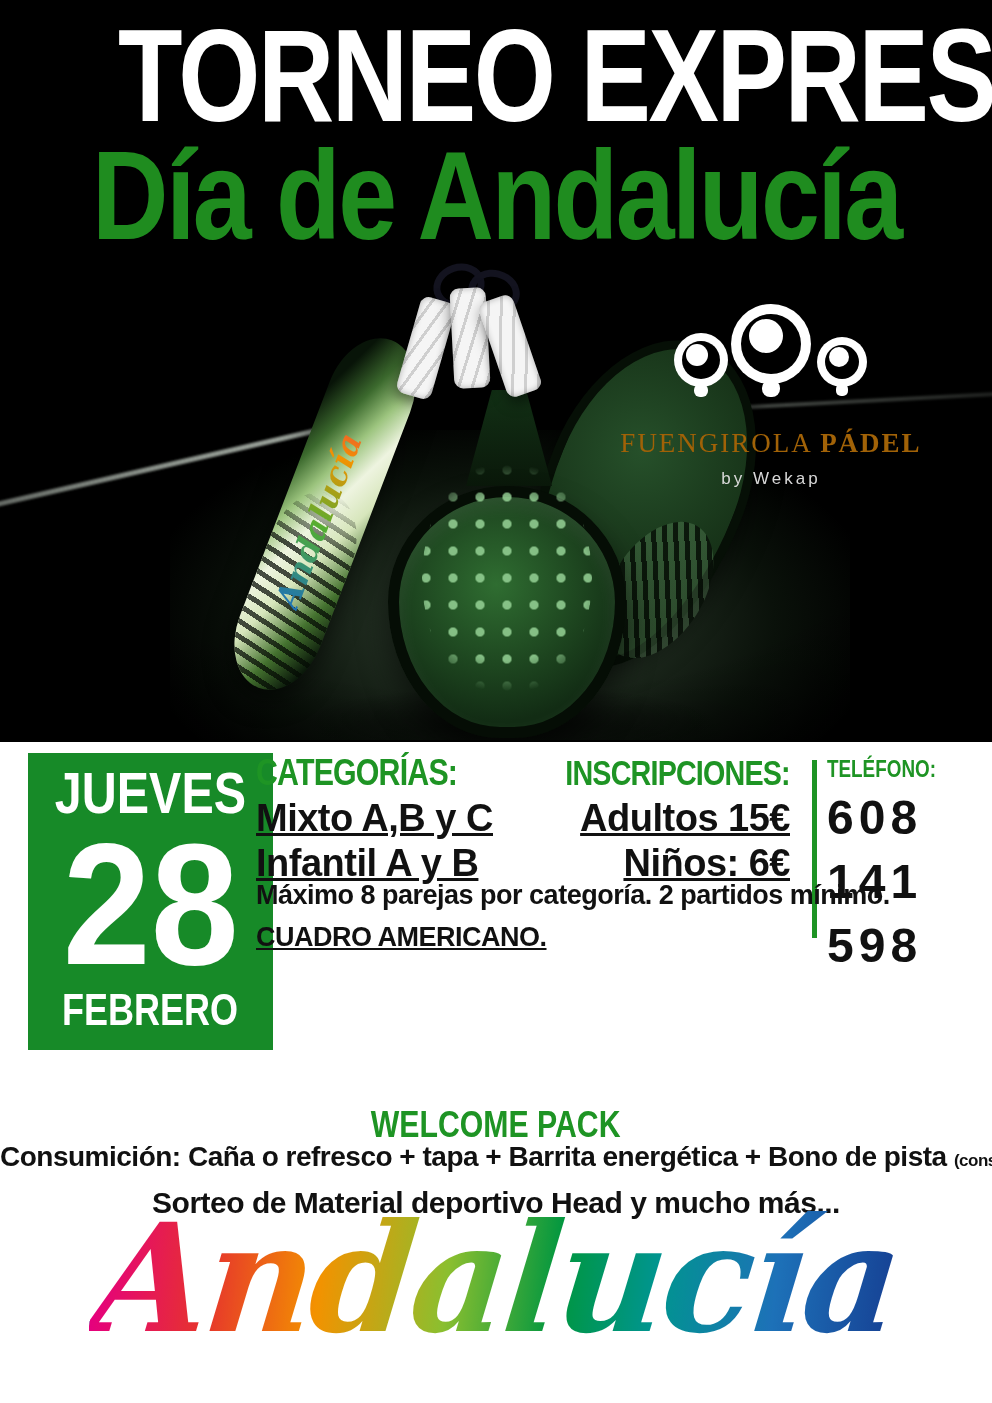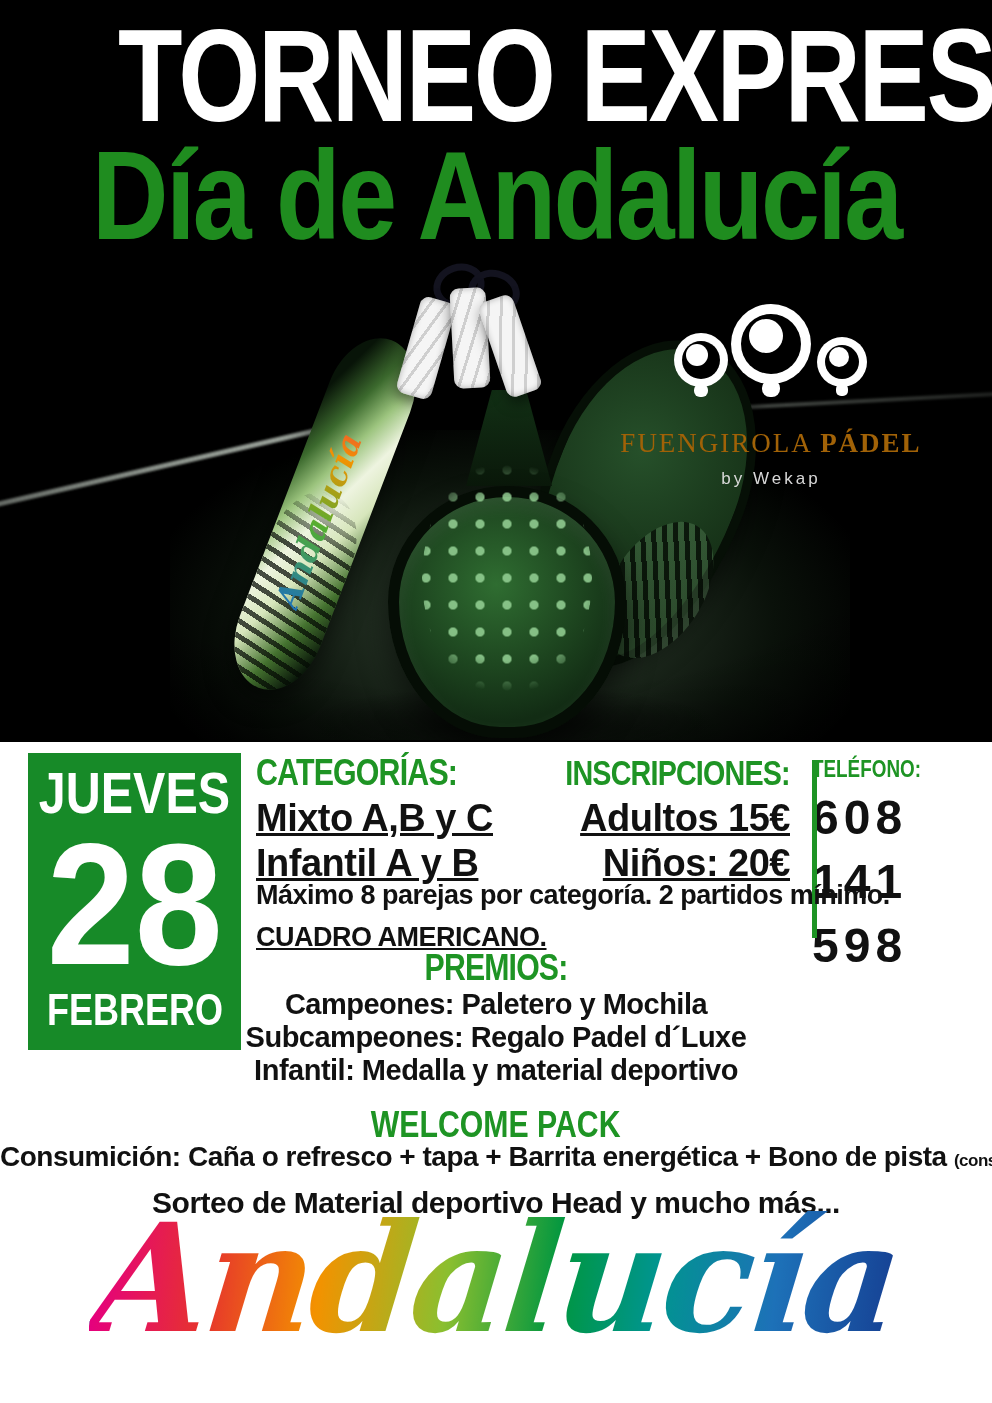--- a/index.html
+++ b/index.html
@@ -81,33 +81,33 @@
   .brand-name { margin-top:10px; color:#a16207; font-family:"Liberation Serif", serif;
     font-size:27px; letter-spacing:2px; white-space:nowrap; }
   .brand-name .bold { font-weight:bold; }
   .brand-by { margin-top:10px; color:#d8d8d8; font-size:17px; letter-spacing:3px; }
   
   .info { position:absolute; left:0; top:742px; width:992px; height:661px; background:#fff; }
   .green { color:#1e9424; }
   .cond-l { display:inline-block; transform:scaleX(.82); transform-origin:0 50%; }
   .cond-r { display:inline-block; transform:scaleX(.82); transform-origin:100% 50%; }
   .cond-c { display:inline-block; transform:scaleX(.84); transform-origin:50% 50%; }
-  .date-box { position:absolute; left:28px; top:11px; width:213px; height:297px; background:#178a28;
+  .date-box { position:absolute; left:28px; top:11px; width:245px; height:297px; background:#178a28;
     display:flex; flex-direction:column; align-items:center; justify-content:space-between;
     padding:12px 0 18px; color:#fff; font-weight:900; }
   .date-weekday { font-size:57px; line-height:1; display:inline-block; transform:scaleX(.85); white-space:nowrap; }
   .date-day { font-size:172px; line-height:.82; display:inline-block; transform:scaleX(.92); }
   .date-month { font-size:45px; line-height:1; display:inline-block; transform:scaleX(.80); white-space:nowrap; }
   .categories { position:absolute; left:256px; top:8px; }
   .sec-heading { font-size:37px; font-weight:900; letter-spacing:-1px; white-space:nowrap; }
   .cat-item, .insc-item { font-size:38px; font-weight:700; line-height:45px; letter-spacing:-.5px; white-space:nowrap;text-decoration:underline; }
   .categories .sec-heading { line-height:46px; }
   .inscriptions { position:absolute; right:202px; top:8px; text-align:right; }
   .inscriptions .sec-heading { font-size:35px; line-height:46px; }
-  .phone { position:absolute; left:812px; top:14px; }
+  .phone { position:absolute; left:812px; top:14px; padding-left:15px; }
   .phone::before { content:""; position:absolute; left:0; top:4px; width:5px; height:178px; background:#1e9424; }
   .phone-heading { font-size:23px; font-weight:900; white-space:nowrap; }
   .phone-digits { margin-top:6px; font-size:48px; font-weight:900; line-height:58px; letter-spacing:5px; color:#111; }
   .notes { position:absolute; left:256px; top:136px; }
   .note-line { font-size:27px; font-weight:700; line-height:34px; letter-spacing:-.5px; white-space:nowrap; }
   .note-line + .note-line { margin-top:8px;text-decoration:underline; }
   .prizes { position:absolute; left:0; top:206px; width:100%; text-align:center; }
   .prizes .sec-heading { font-size:36px; line-height:40px; }
   .prize-item { font-size:29px; font-weight:700; line-height:33px; letter-spacing:-.5px; white-space:nowrap; }
   .welcome { position:absolute; left:0; top:362px; width:100%; text-align:center;
@@ -202,41 +202,35 @@
 
     <div class="categories">
       <div><span class="sec-heading green cond-l">CATEGORÍAS:</span></div>
       <div class="cat-item">Mixto A,B y C</div>
       <div class="cat-item">Infantil A y B</div>
     </div>
 
     <div class="inscriptions">
       <div><span class="sec-heading green cond-r">INSCRIPCIONES:</span></div>
       <div class="insc-item">Adultos 15€</div>
-      <div class="insc-item">Niños: 20€</div>
+      <div class="insc-item">Niños: 6€</div>
     </div>
 
     <div class="phone">
       <div><span class="phone-heading green cond-l">TELÉFONO:</span></div>
       <div class="phone-digits">608</div>
       <div class="phone-digits">141</div>
       <div class="phone-digits">598</div>
     </div>
 
     <div class="notes">
       <div class="note-line">Máximo 8 parejas por categoría. 2 partidos mínimo.</div>
       <div class="note-line">CUADRO AMERICANO.</div>
     </div>
 
-    <div class="prizes">
-      <div><span class="sec-heading green cond-c">PREMIOS:</span></div>
-      <div class="prize-item">Campeones: Paletero y Mochila</div>
-      <div class="prize-item">Subcampeones: Regalo Padel d´Luxe</div>
-      <div class="prize-item">Infantil: Medalla y material deportivo</div>
-    </div>
 
     <div class="welcome">
       <span class="green cond-c">WELCOME PACK</span>
     </div>
 
     <div class="consumption">
       <span>Consumición: Caña o refresco + tapa + Barrita energética + Bono de pista</span>
       <span class="small">(consultar condiciones)</span>
     </div>
 

